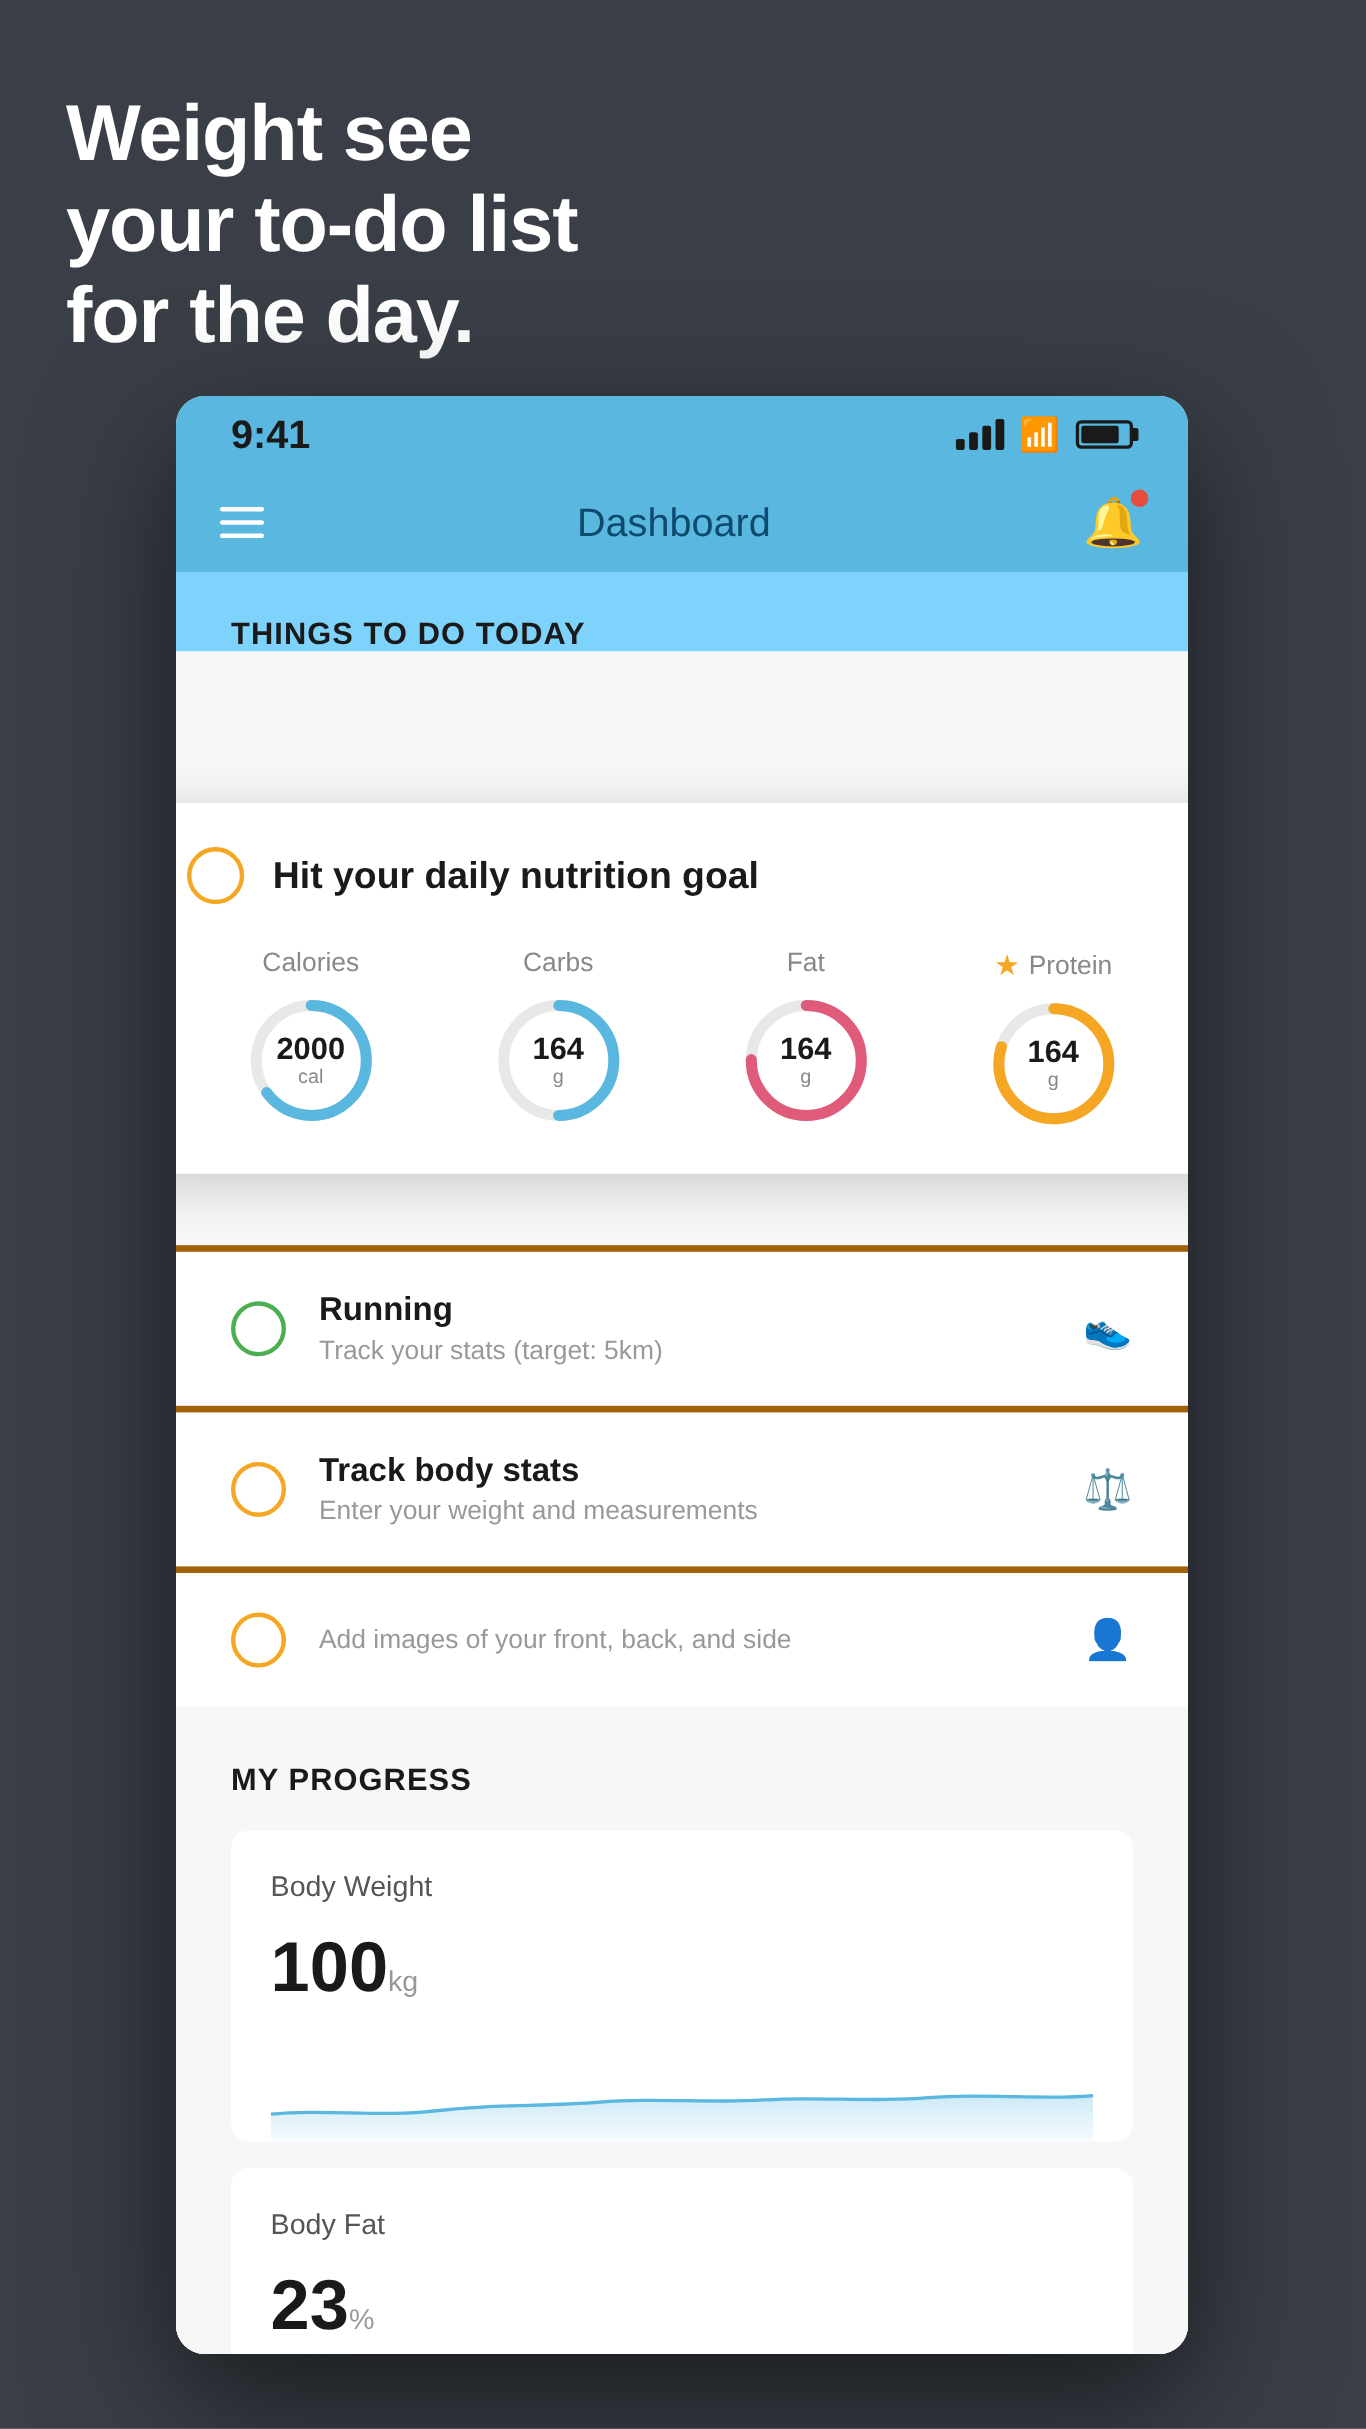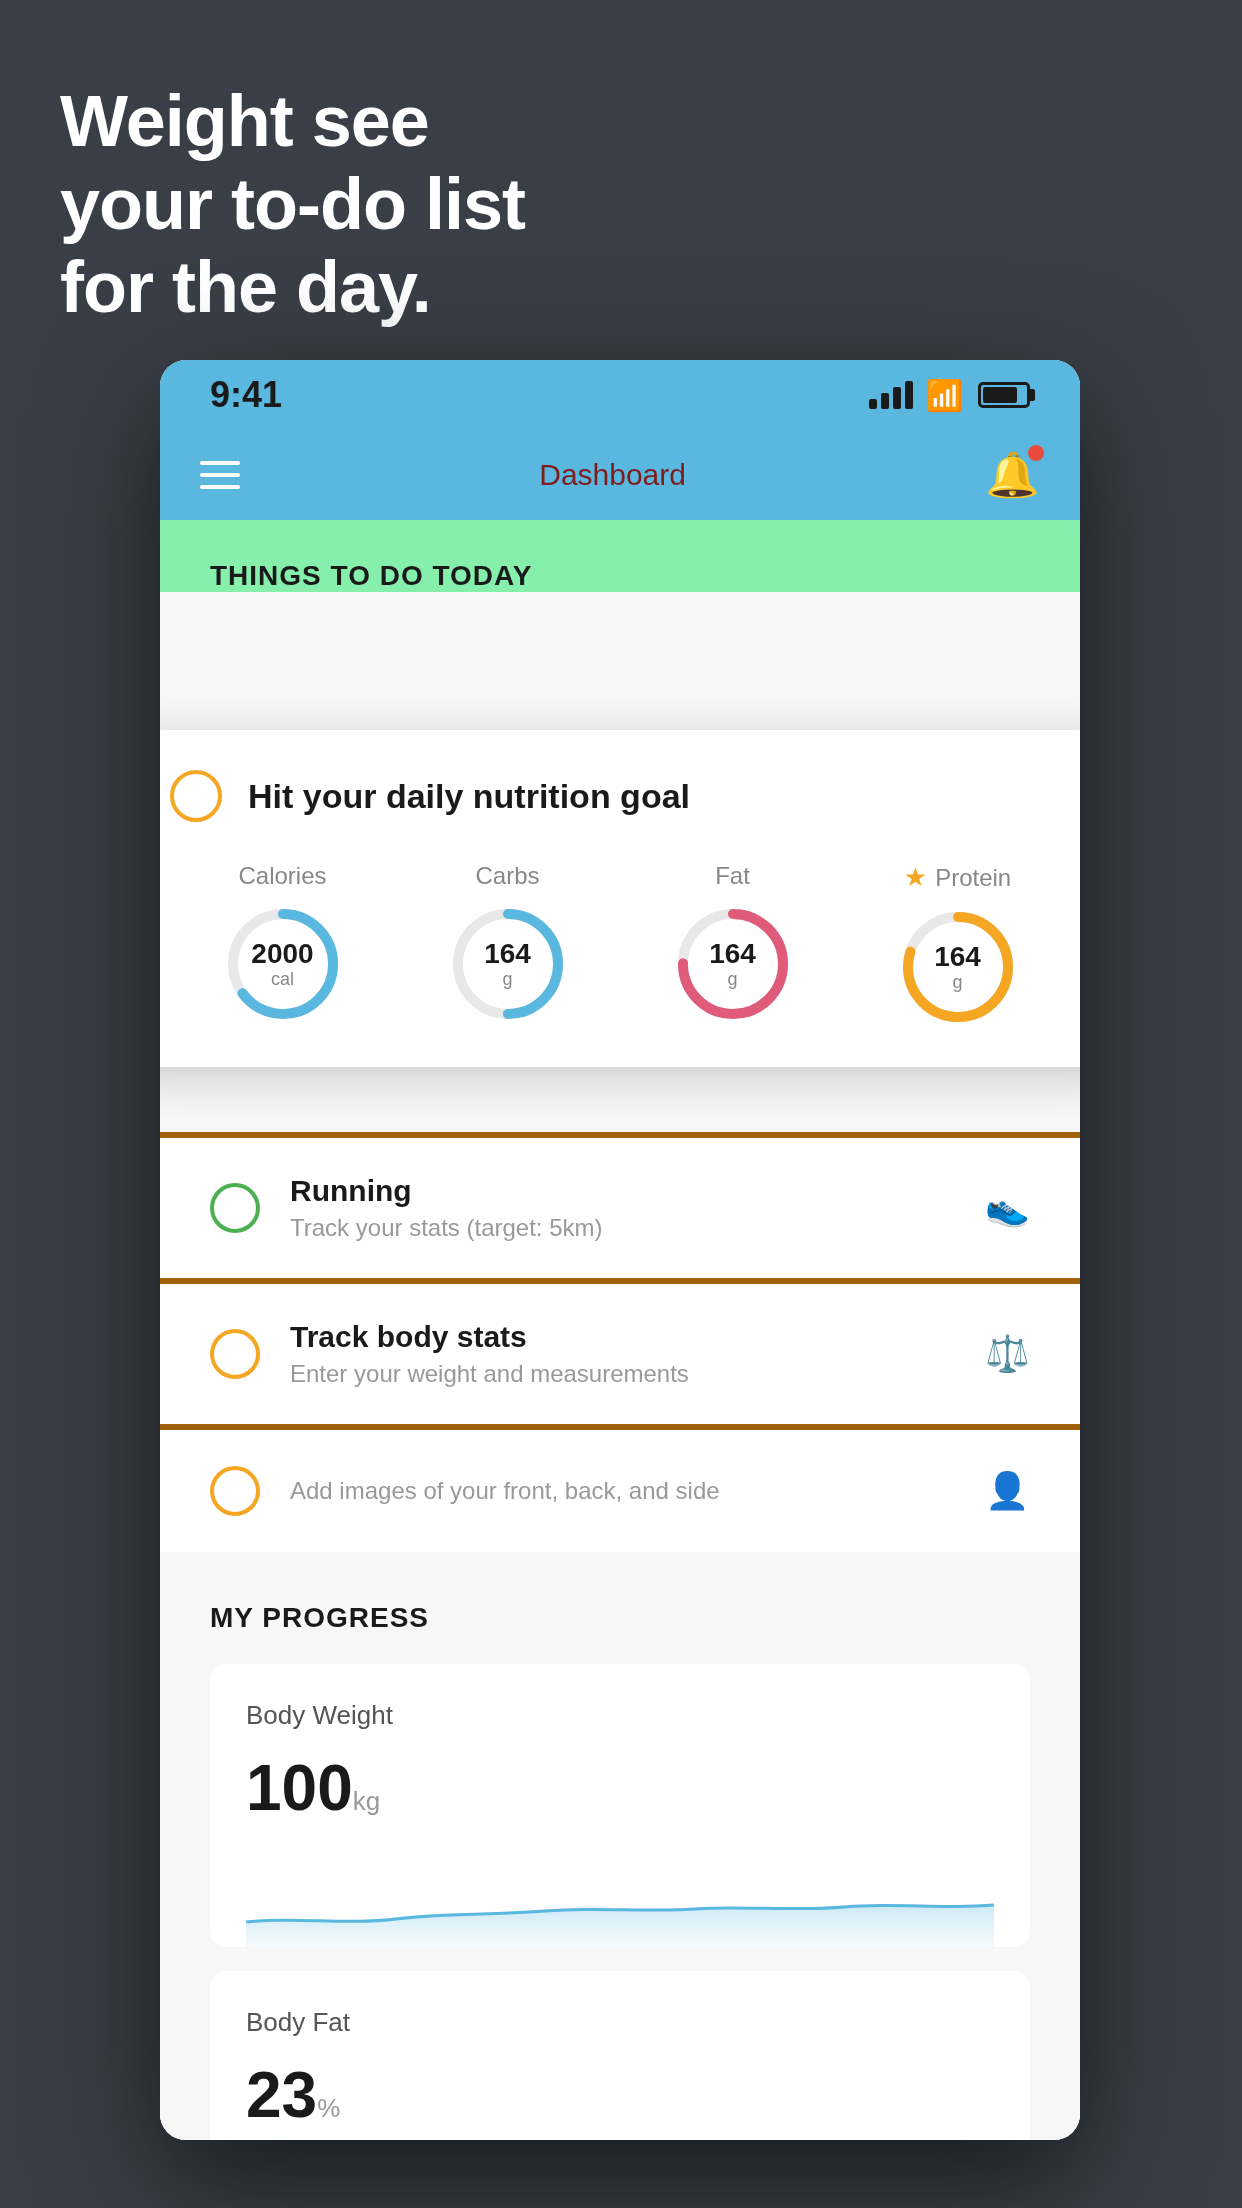--- a/index.html
+++ b/index.html
@@ -122,22 +122,22 @@
       cursor: pointer;
     }
     .hamburger span {
       display: block;
       width: 40px;
       height: 4px;
       background: white;
       border-radius: 2px;
     }
     .header-title {
-      color: #7f1d1d;
-      font-size: 30px;
+      color: #0c4a6e;
+      font-size: 36px;
       font-weight: 500;
     }
     .bell-icon {
       position: relative;
       font-size: 44px;
       color: white;
       cursor: pointer;
     }
     .bell-badge {
       position: absolute;
@@ -151,21 +151,21 @@
 
     
     .content-area {
       background: #f7f7f7;
       flex: 1;
       position: relative;
     }
 
     
     .todo-section {
-      background: #86efac;
+      background: #7dd3fc;
       padding: 40px 50px 0;
     }
     .section-title {
       font-size: 28px;
       font-weight: 700;
       color: #1a1a1a;
       letter-spacing: 1px;
       text-transform: uppercase;
       margin-bottom: 20px;
     }

